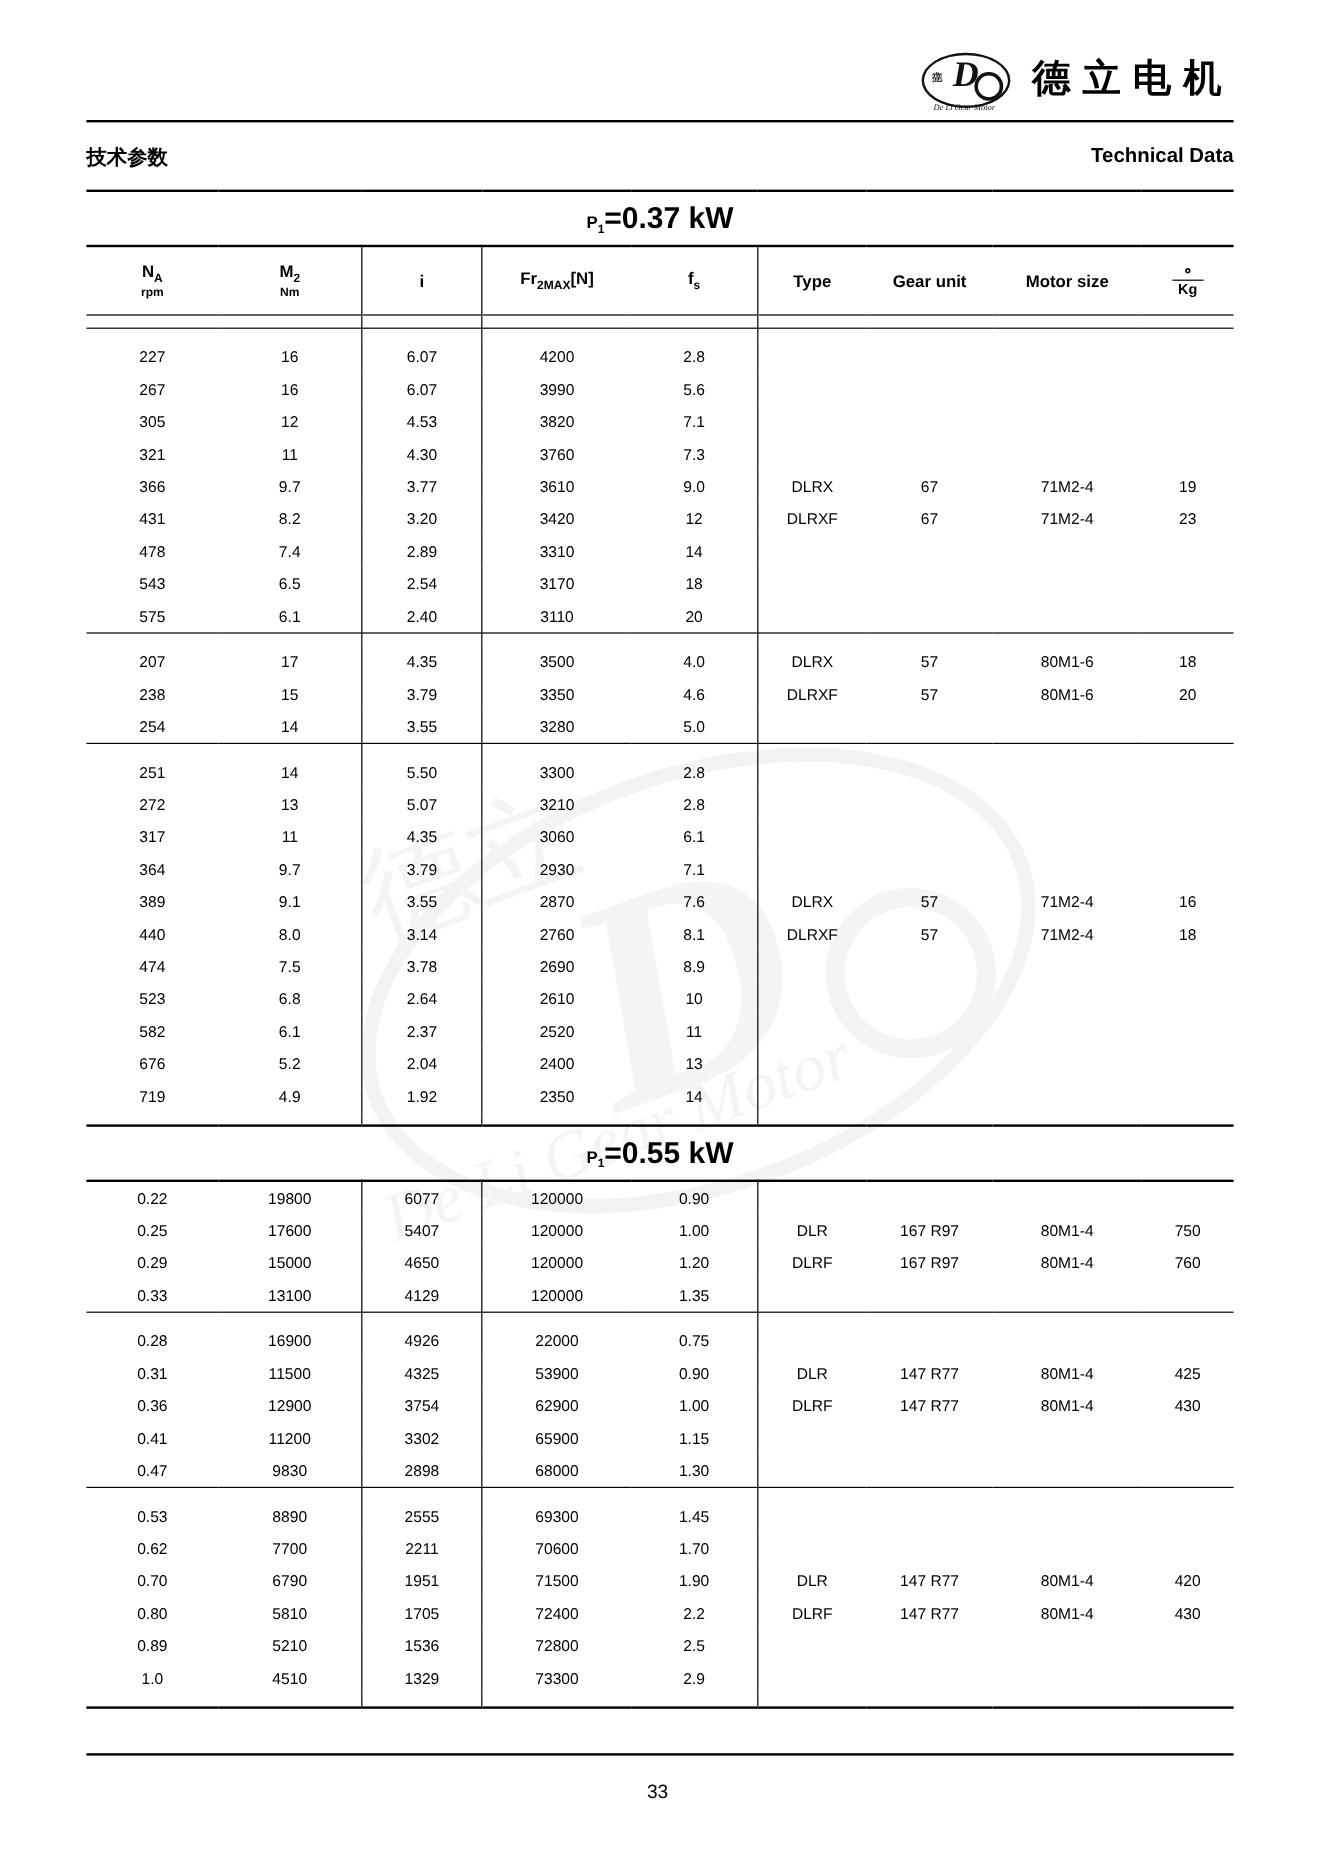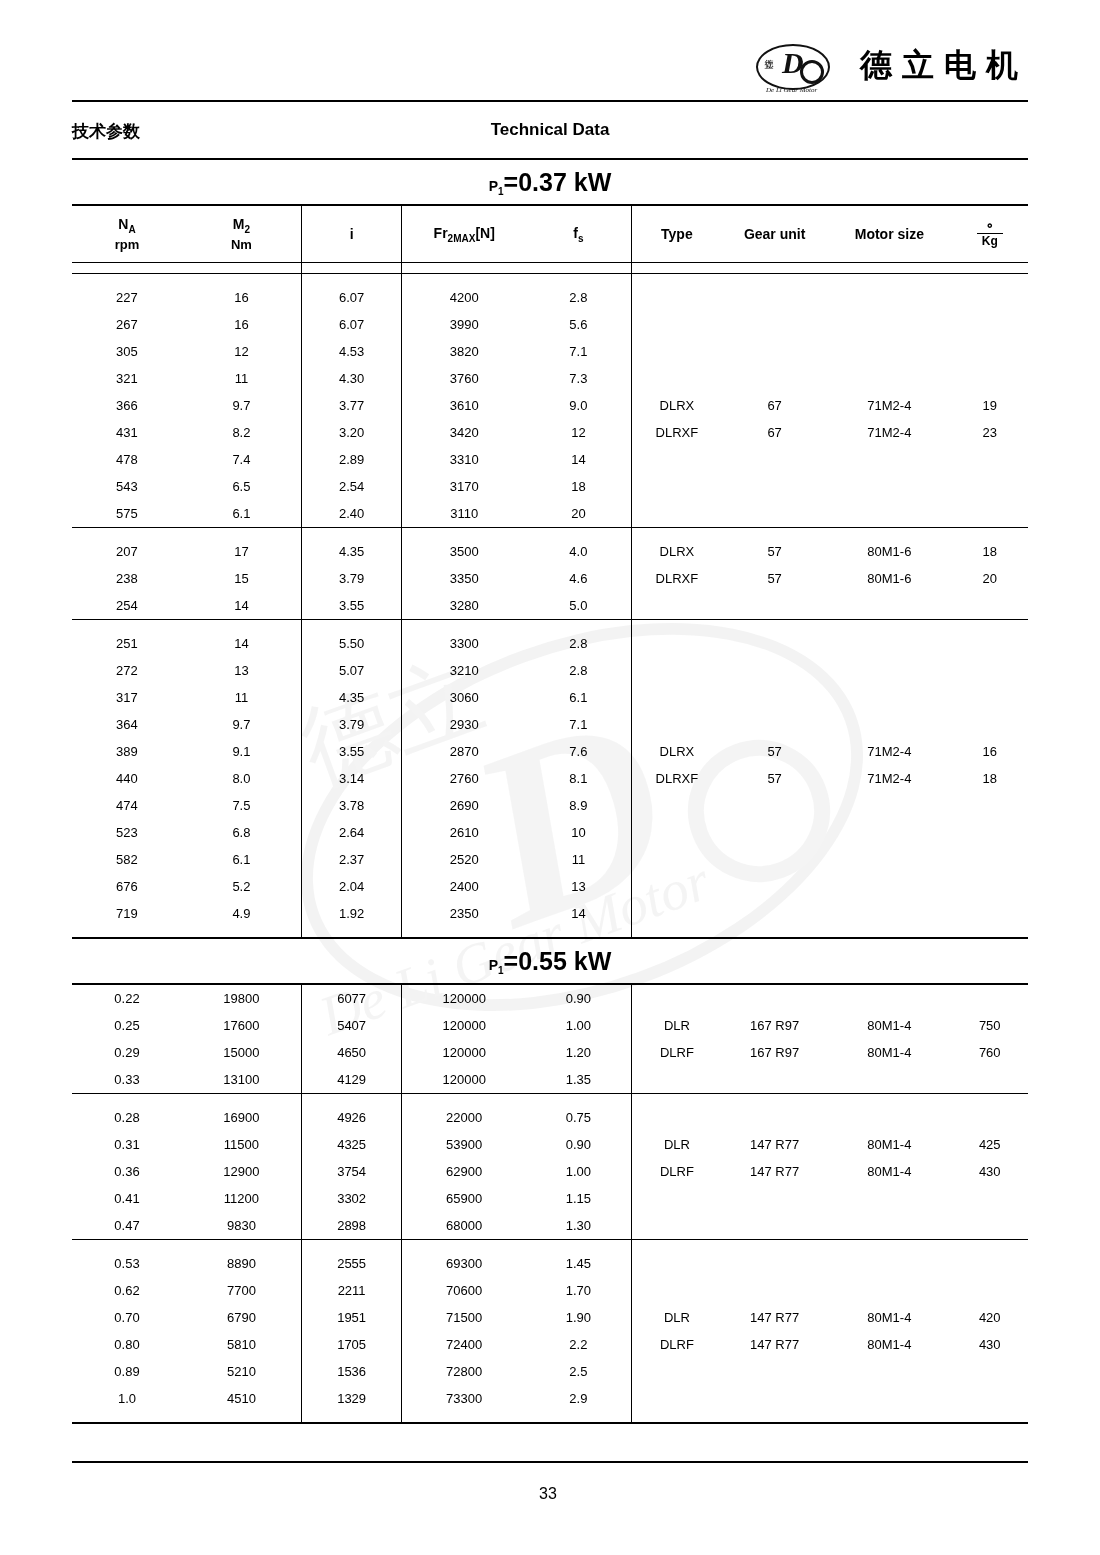--- a/index.html
+++ b/index.html
@@ -81,21 +81,20 @@
     font-size: 7px;
     font-style: italic;
     color: #111;
   }
   .brand-cn {
     font-family: "DejaVu Sans", sans-serif;
     font-size: 32px;
     font-weight: bold;
     letter-spacing: 10px;
     color: #000;
-    margin-left: 12px;
   }
   .header-rule {
     border-bottom: 2.5px solid #000;
     margin-top: 2px;
   }
 
   
   .title-row {
     display: flex;
     align-items: baseline;
@@ -105,21 +104,21 @@
     height: 26px;
   }
   .title-cn {
     font-family: "DejaVu Sans", sans-serif;
     font-size: 17px;
     font-weight: bold;
   }
   .title-en {
     position: absolute;
     left: 0; right: 0;
-    text-align: center;
+    text-align: right;
     font-size: 17px;
     font-weight: bold;
   }
 
   
   .watermark {
     position: absolute;
     left: 230px;
     top: 600px;
     width: 660px;
@@ -202,21 +201,21 @@
   }
   .power-band .sub sub { font-size: 10px; }
   .colhead td {
     height: 56px;
     border-bottom: 1.6px solid #000;
     font-weight: bold;
     font-size: 14px;
   }
   .colhead .unit {
     display: block;
-    font-size: 13px;
+    font-size: 10px;
     font-weight: bold;
     margin-top: 2px;
   }
   .colhead .sub { font-size: 10px; }
   .kg-cell .kg-box {
     display: inline-block;
     width: 26px;
   }
   .kg-cell .kg-top {
     display: block;

